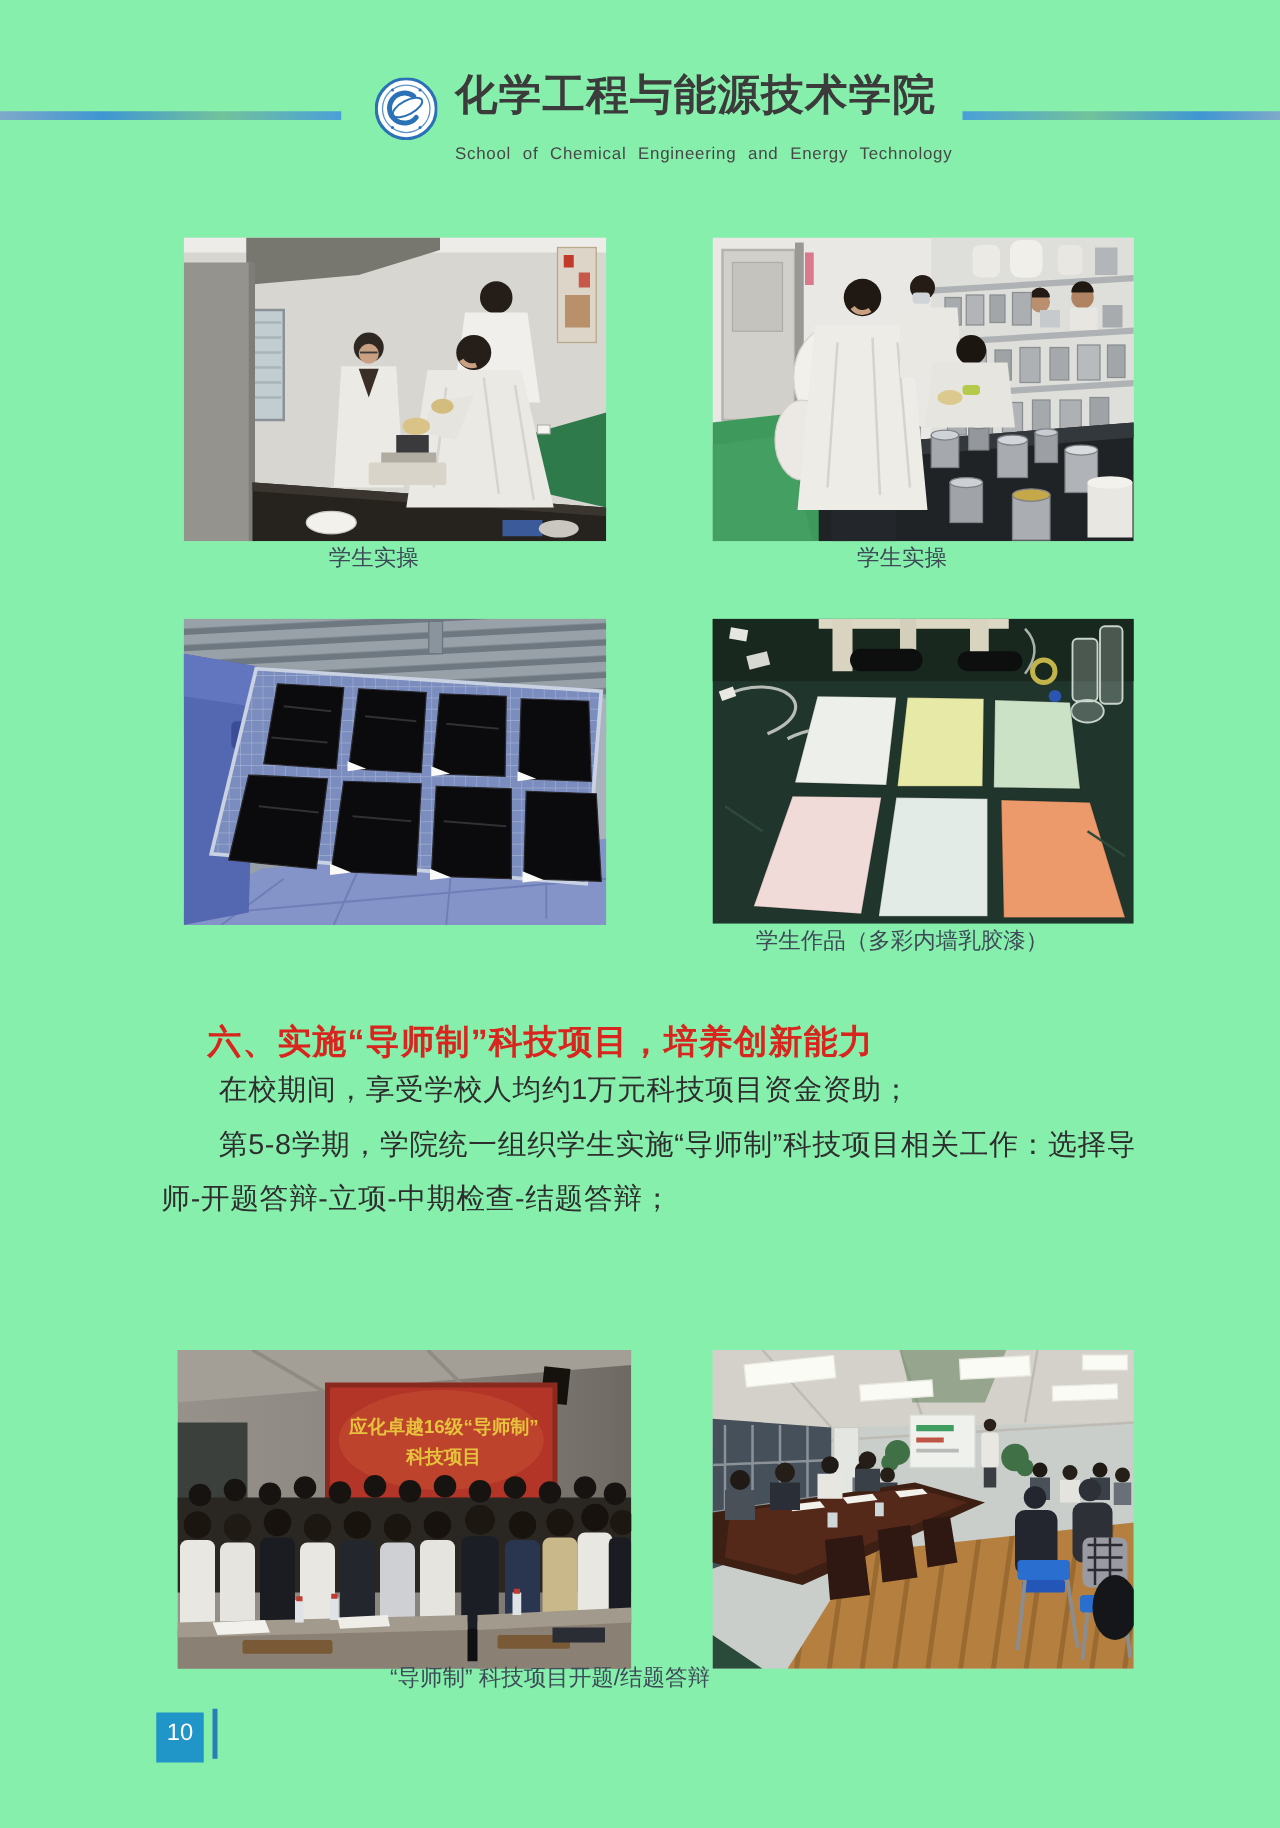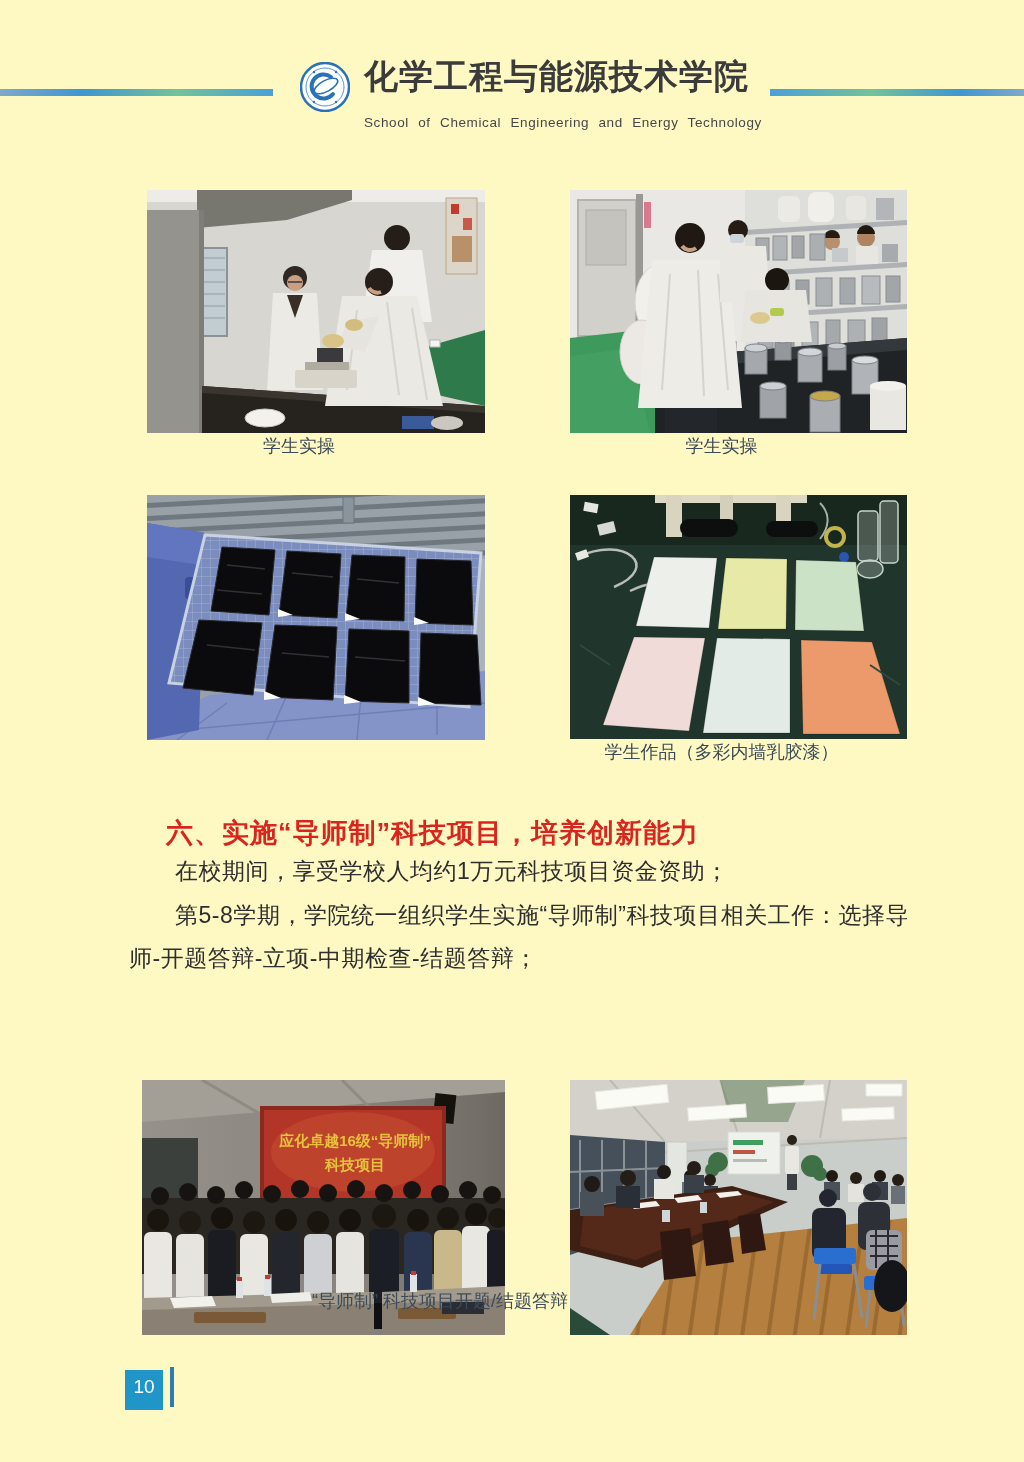--- a/index.html
+++ b/index.html
@@ -1,16 +1,16 @@
 <!DOCTYPE html>
 <html><head>
 <meta charset="utf-8">
 <style>
   html,body{margin:0;padding:0;background:#ffffff;}
-  .page{position:relative;width:1024px;height:1462px;background:#fef9c3;
+  .page{position:relative;width:1024px;height:1462px;background:#86efac;
         font-family:"Liberation Sans","DejaVu Sans",sans-serif;overflow:hidden;}
   .hline{position:absolute;top:89px;height:7px;}
   .hline-left{left:0;width:273px;background:linear-gradient(90deg,#7fa9c9 0%,#3f96d2 30%,#72c29b 65%,#4aa0d8 100%);}
   .hline-right{left:770px;width:254px;background:linear-gradient(90deg,#4aa0d8 0%,#72c29b 40%,#3f96d2 75%,#7fa9c9 100%);}
   .header{position:absolute;left:300px;top:56px;display:flex;align-items:flex-start;}
   .logo{width:50px;height:50px;margin-top:6px;}
   .titles{margin-left:14px;}
   .title-cn{font-size:34px;font-weight:700;color:#3b3b3b;letter-spacing:1px;line-height:40px;}
   .title-en{font-size:13.5px;color:#474747;letter-spacing:.6px;word-spacing:5px;margin-top:19px;}
   figure{margin:17px;position:absolute;}
@@ -466,18 +466,18 @@
         <rect x="244" y="168" width="42" height="16" rx="3"></rect>
         <rect x="248" y="184" width="34" height="10" rx="2" fill="#2456b8"></rect>
         <rect x="294" y="196" width="40" height="14" rx="3"></rect>
       </g>
       <path d="M250 184 L244 240 M284 184 L292 238 M300 210 L296 248 M330 210 L334 246" stroke="#8a8e92" stroke-width="3"></path>
       <ellipse cx="322" cy="206" rx="18" ry="26" fill="#14161a"></ellipse>
       <polygon points="0,228 40,255 0,255" fill="#2a4a3a"></polygon>
     </svg>
   </figure>
 
-  <div class="caption" style="left:0;top:1289px;width:880px">“导师制” 科技项目开题/结题答辩</div>
+  <div class="caption" style="left:0;top:1330px;width:880px">“导师制” 科技项目开题/结题答辩</div>
 
   <div class="page-num">10</div>
   <div class="page-num-bar"></div>
 
 </div>
 
 </body></html>

